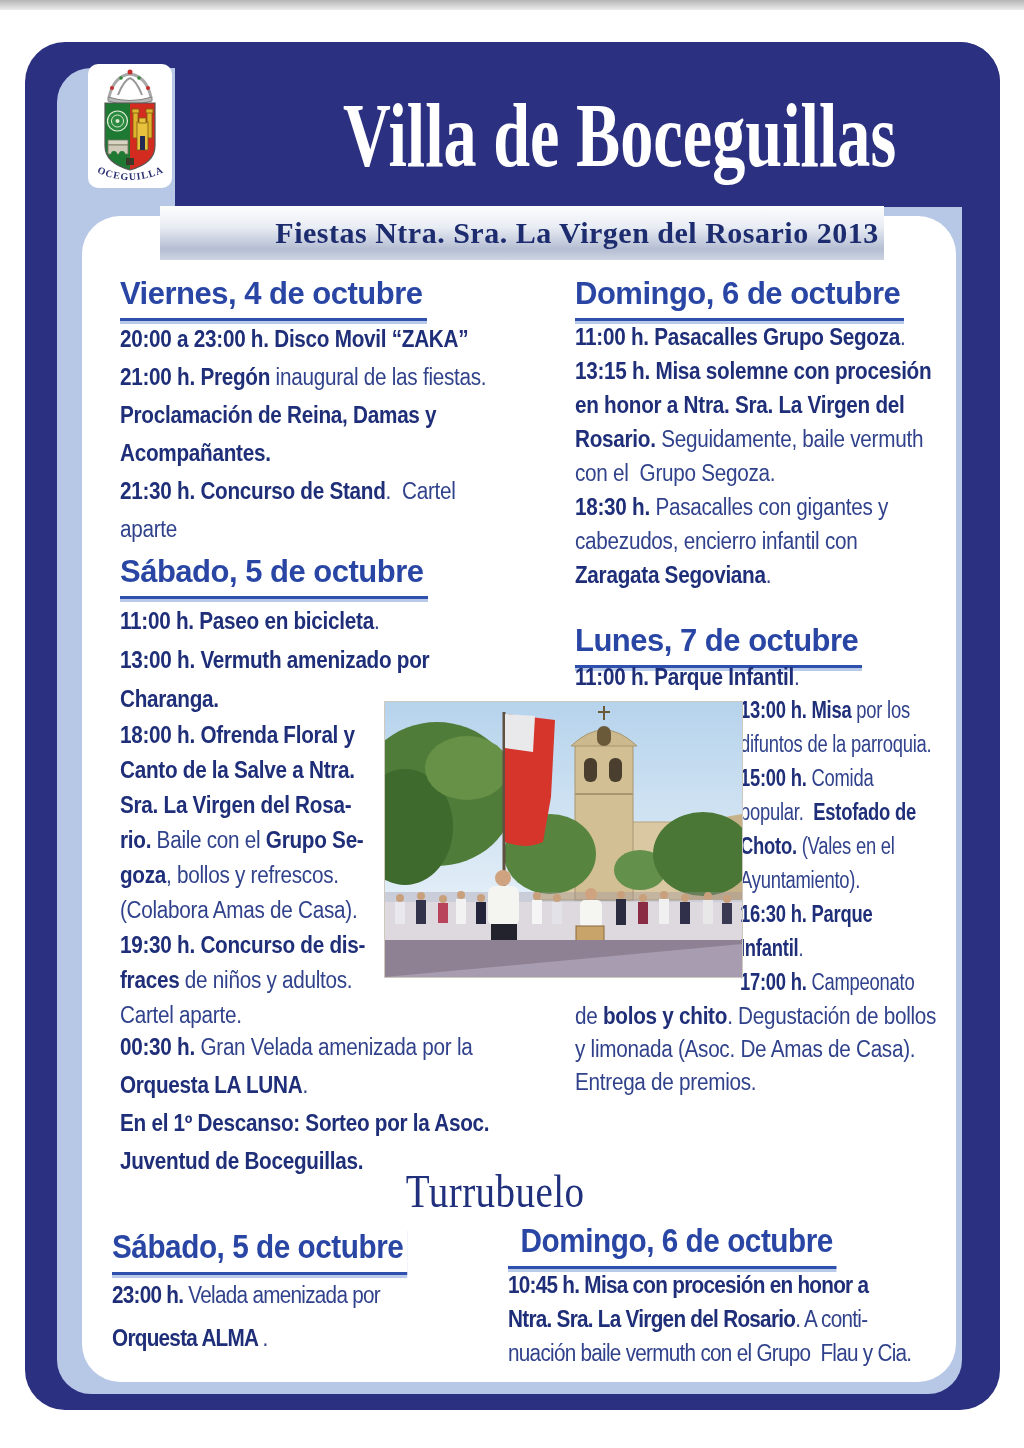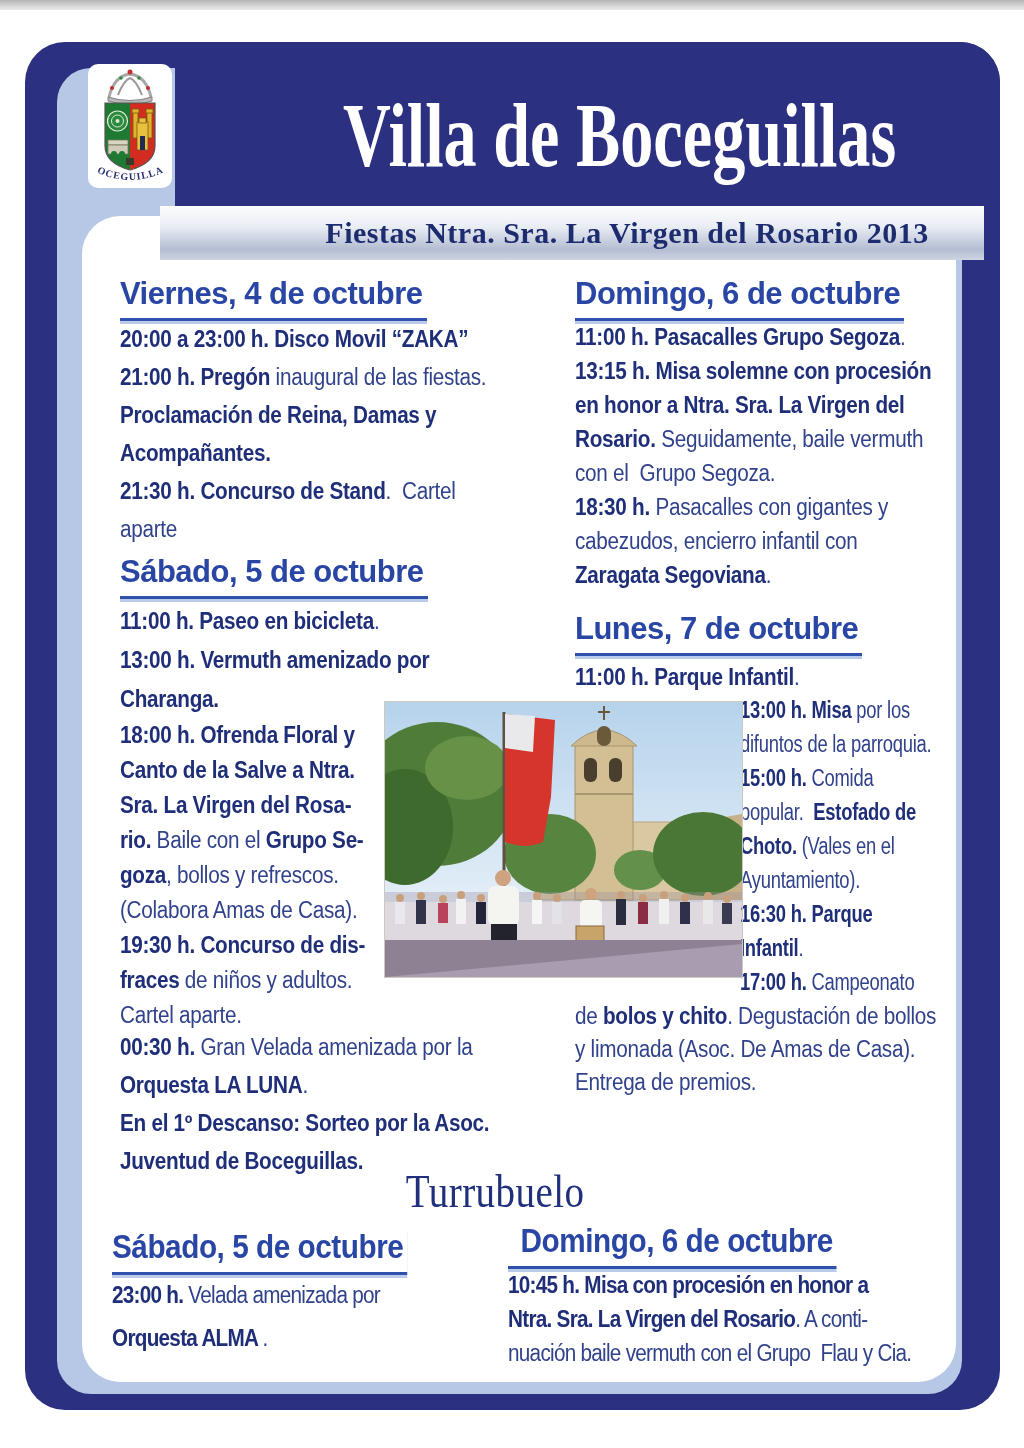--- a/index.html
+++ b/index.html
@@ -7,21 +7,21 @@
           font-family:"Liberation Sans",sans-serif;}
   .topstrip{position:absolute;left:0;top:0;width:1024px;height:10px;
             background:linear-gradient(180deg,#b5b5b5,#ececec);}
   .frame{position:absolute;left:25px;top:42px;width:975px;height:1368px;
          background:#2b3080;border-radius:40px;overflow:hidden;}
   .lightblue{position:absolute;left:32px;top:26px;width:905px;height:1326px;
              background:#b7c7e6;border-radius:34px;}
   .band{position:absolute;left:150px;top:0;width:825px;height:165px;background:#2b3080;}
   .panel{position:absolute;left:57px;top:174px;width:874px;height:1166px;
          background:#ffffff;border-radius:38px;}
-  .silver{position:absolute;left:135px;top:164px;width:824px;height:54px;
+  .silver{position:absolute;left:135px;top:164px;width:724px;height:54px;
           background:linear-gradient(180deg,#fdfdfe 0%,#e9edf4 38%,#b4bdd2 80%,#cdd4e2 100%);
           display:flex;align-items:center;}
   .silver span{flex:1;text-align:center;padding-left:110px;
                font-family:"Liberation Serif",serif;font-weight:bold;font-size:30px;
                color:#1d2c6f;letter-spacing:.5px;white-space:nowrap;}
   .logo{position:absolute;left:63px;top:22px;width:84px;height:124px;background:#ffffff;
         border-radius:10px;display:flex;align-items:center;justify-content:center;}
   .title{position:absolute;left:318px;top:40px;font-family:"Liberation Serif",serif;
          font-weight:bold;font-size:92px;color:#ffffff;white-space:nowrap;
          transform:scaleX(.72);transform-origin:left top;}
@@ -151,21 +151,21 @@
         <div class="ln"><span class="b">11:00 h. Pasacalles Grupo Segoza</span><span class="r">.</span></div>
         <div class="ln"><span class="b">13:15 h. Misa solemne con procesión</span></div>
         <div class="ln"><span class="b">en honor a Ntra. Sra. La Virgen del</span></div>
         <div class="ln"><span class="b">Rosario. </span><span class="r">Seguidamente, baile vermuth</span></div>
         <div class="ln"><span class="r">con el &nbsp;Grupo Segoza.</span></div>
         <div class="ln"><span class="b">18:30 h. </span><span class="r">Pasacalles con gigantes y</span></div>
         <div class="ln"><span class="r">cabezudos, encierro infantil con</span></div>
         <div class="ln"><span class="b">Zaragata Segoviana</span><span class="r">.</span></div>
       </div>
 
-    <div class="h-date" style="left:550px;top:569px">
+    <div class="h-date" style="left:550px;top:581px">
       <span>Lunes, 7 de octubre</span></div>
     <div class="body lh38" style="left:550px;top:616px">
         <div class="ln"><span class="b">11:00 h. Parque Infantil</span><span class="r">.</span></div>
       </div>
     <div class="body xcond lh34" style="left:715px;top:651px">
         <div class="ln"><span class="b">13:00 h. Misa </span><span class="r">por los</span></div>
         <div class="ln"><span class="r">difuntos de la parroquia.</span></div>
         <div class="ln"><span class="b">15:00 h. </span><span class="r">Comida</span></div>
         <div class="ln"><span class="r">popular. &nbsp;</span><span class="b">Estofado de</span></div>
         <div class="ln"><span class="b">Choto. </span><span class="r">(Vales en el</span></div>

